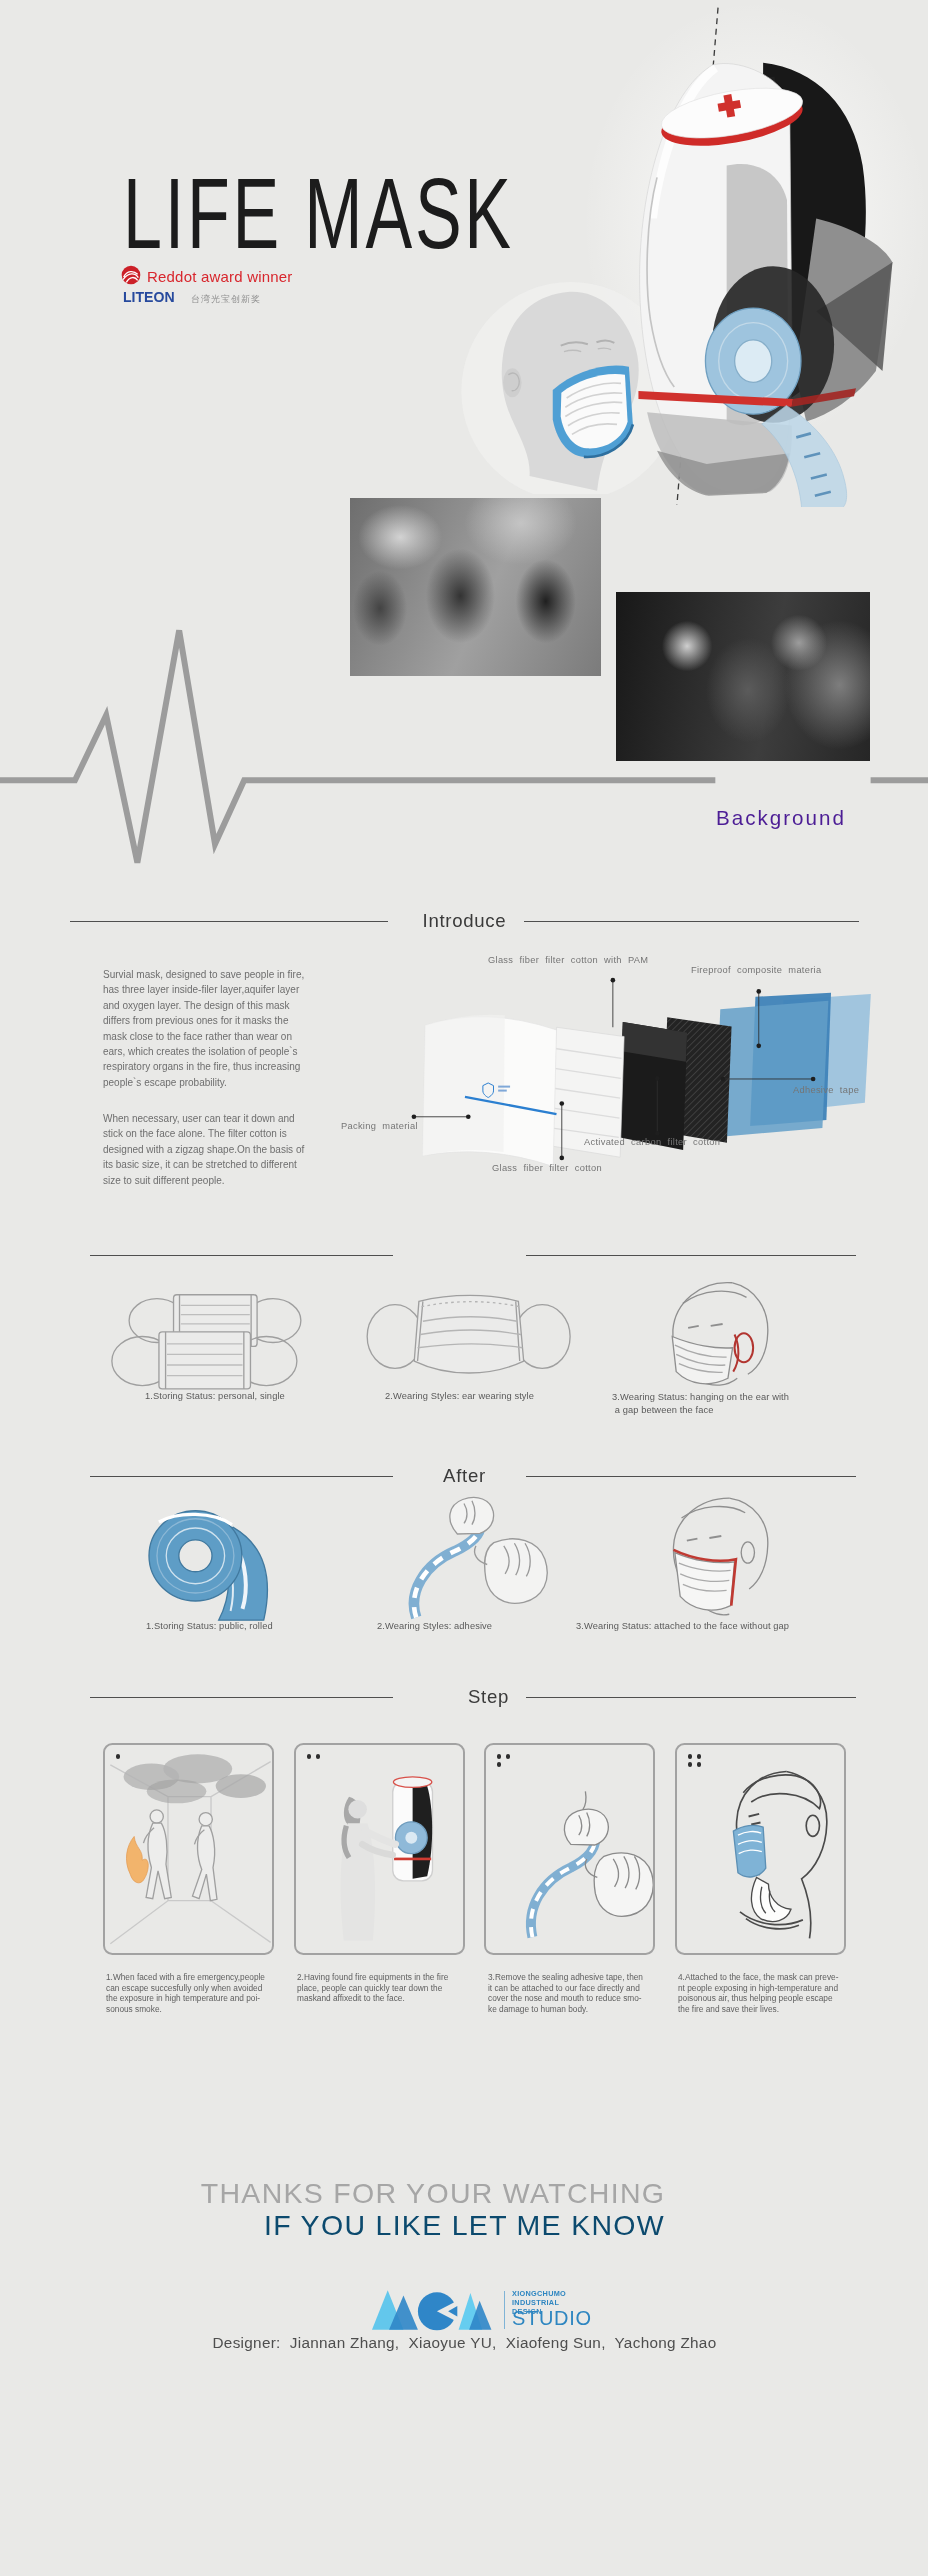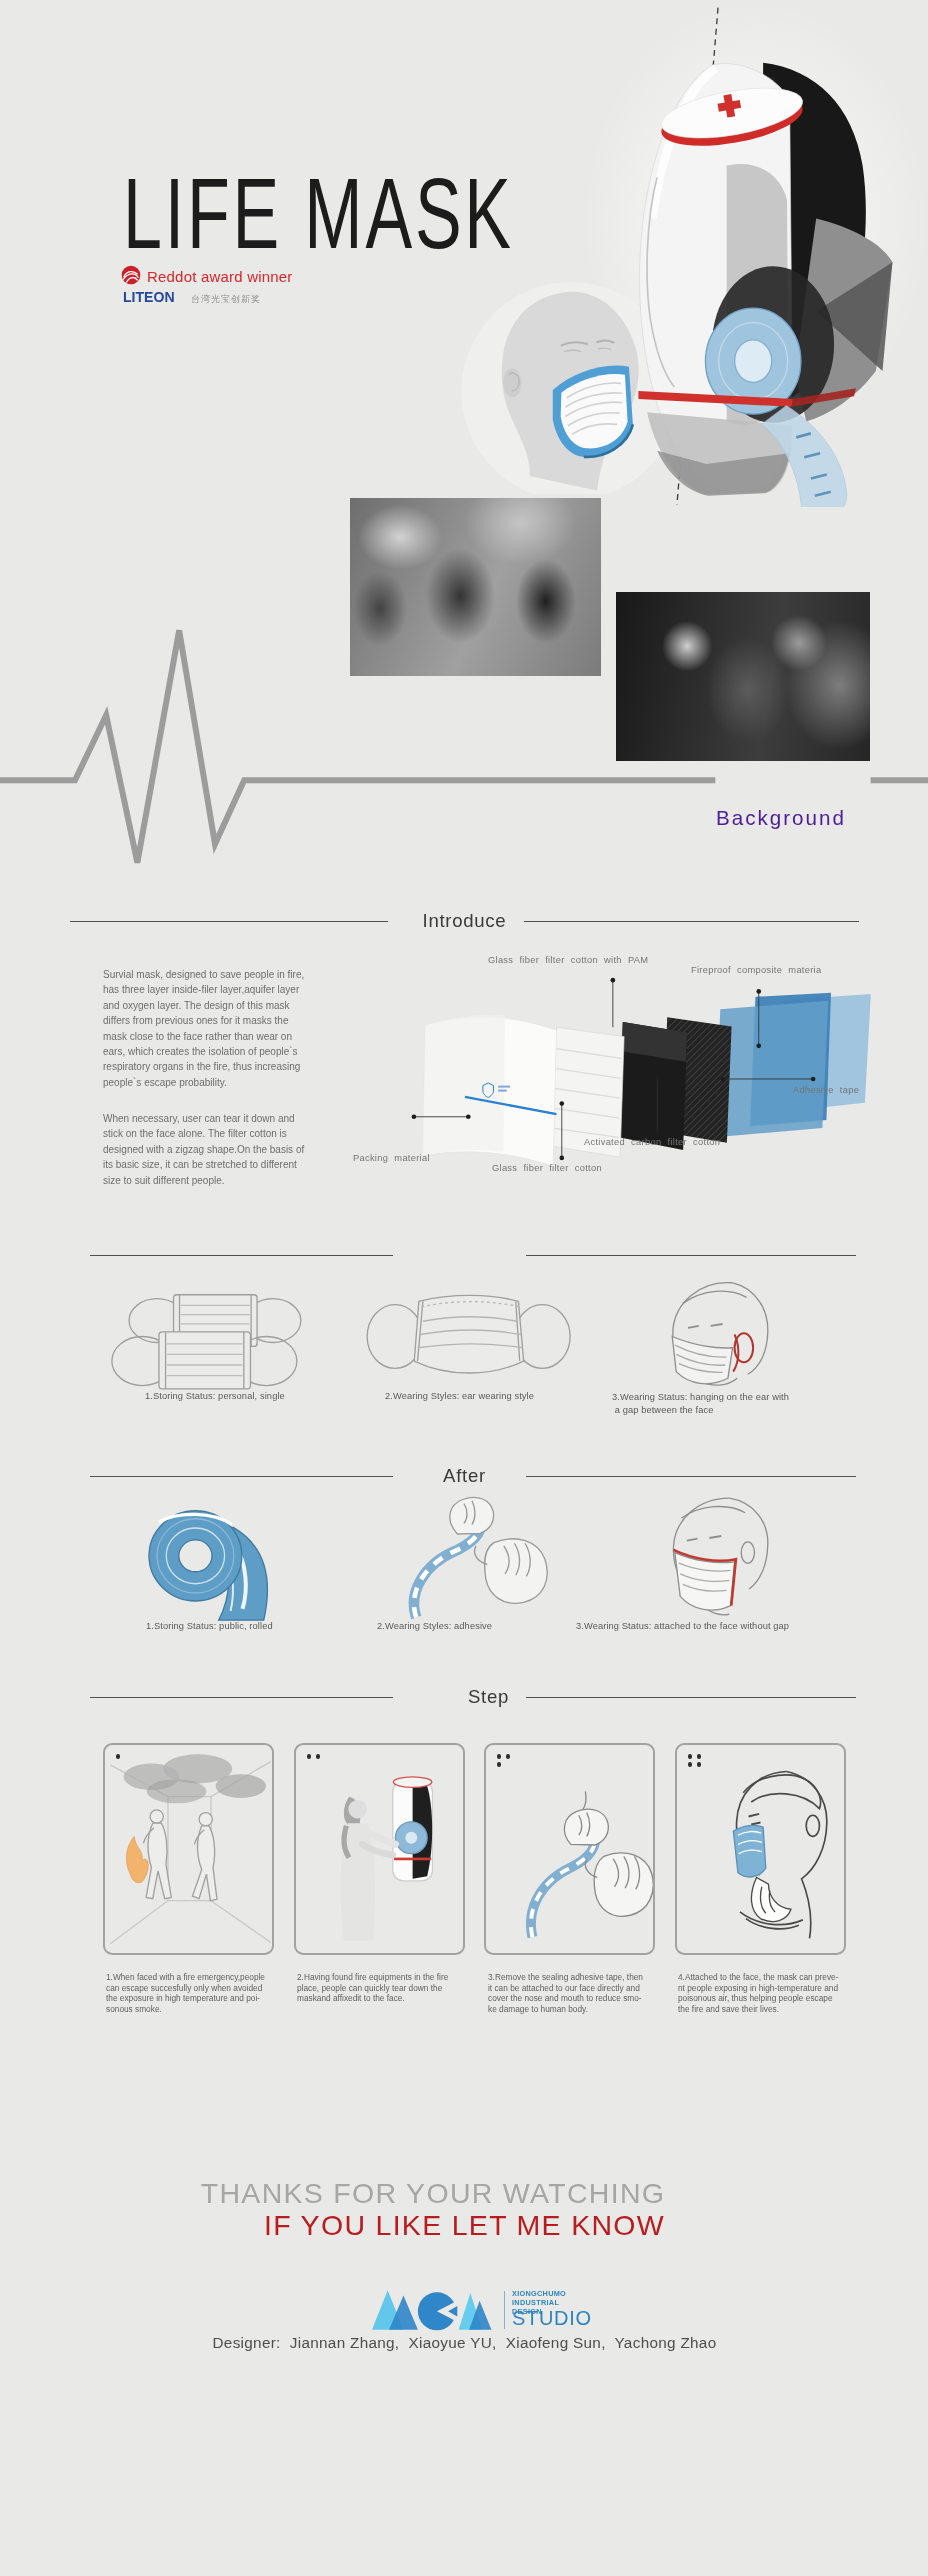--- a/index.html
+++ b/index.html
@@ -169,21 +169,21 @@
       <circle cx="990" cy="1625" r="3.5"></circle>
         <circle cx="990" cy="1708" r="3.5"></circle>
       <circle cx="846" cy="1663" r="3.5"></circle>
         <circle cx="846" cy="1745" r="3.5"></circle>
     </g>
   </svg>
 
   <div class="dlabel" style="left:488px;top:955px;">Glass fiber filter cotton with PAM</div>
   <div class="dlabel" style="left:691px;top:965px;">Fireproof composite materia</div>
   <div class="dlabel" style="left:793px;top:1085px;">Adhesive tape</div>
-  <div class="dlabel" style="left:353px;top:1121px;margin-top:32px;">Packing material</div>
+  <div class="dlabel" style="left:341px;top:1121px;">Packing material</div>
   <div class="dlabel" style="left:584px;top:1137px;">Activated carbon filter cotton</div>
   <div class="dlabel" style="left:492px;top:1163px;">Glass fiber filter cotton</div>
 
   <div class="hline" style="left:90px;top:1255px;width:303px;"></div>
   <div class="hline" style="left:526px;top:1255px;width:330px;"></div>
 
   <svg class="abs" style="left:86px;top:1280px" width="756" height="113" viewBox="130 1930 1140 170">
     <g stroke="#9f9f9f" stroke-width="2" fill="none">
       <g>
         <ellipse cx="237" cy="1991" rx="42" ry="33"></ellipse>
@@ -368,21 +368,21 @@
   <div class="stepcap" style="left:488px;top:1972px;">3.Remove the sealing adhesive tape, then
 it can be attached to our face directly and
 cover the nose and mouth to reduce smo-
 ke damage to human body.</div>
   <div class="stepcap" style="left:678px;top:1972px;">4.Attached to the face, the mask can preve-
 nt people exposing in high-temperature and
 poisonous air, thus helping people escape
 the fire and save their lives.</div>
 
   <div class="abs" style="left:0;top:2177px;width:866px;text-align:center;font-size:28.5px;letter-spacing:1.3px;color:#a6a6a6;">THANKS FOR YOUR WATCHING</div>
-  <div class="abs" style="left:0;top:2209px;width:929px;text-align:center;font-size:28.5px;letter-spacing:1.3px;color:#b91c1c;">IF YOU LIKE LET ME KNOW</div>
+  <div class="abs" style="left:0;top:2209px;width:929px;text-align:center;font-size:28.5px;letter-spacing:1.3px;color:#0c4a6e;">IF YOU LIKE LET ME KNOW</div>
 
   <div class="abs" style="left:370px;top:2289px;width:199px;height:44px;">
     <svg class="abs" style="left:0;top:0" width="126" height="42" viewBox="0 0 190 64">
       <polygon points="2,62 26,2 50,62" fill="#63c7ec"></polygon>
       <polygon points="28,62 50,10 72,62" fill="#2f86c8" opacity=".9"></polygon>
       <circle cx="101" cy="34" r="29" fill="#2f86c8"></circle>
       <polygon points="101,34 132,18 132,50" fill="#e9e9e7"></polygon>
       <polygon points="118,34 132,26 132,42" fill="#2f86c8"></polygon>
       <polygon points="134,62 152,6 170,62" fill="#66cdf0"></polygon>
       <polygon points="150,62 166,18 184,62" fill="#2f86c8" opacity=".9"></polygon>

